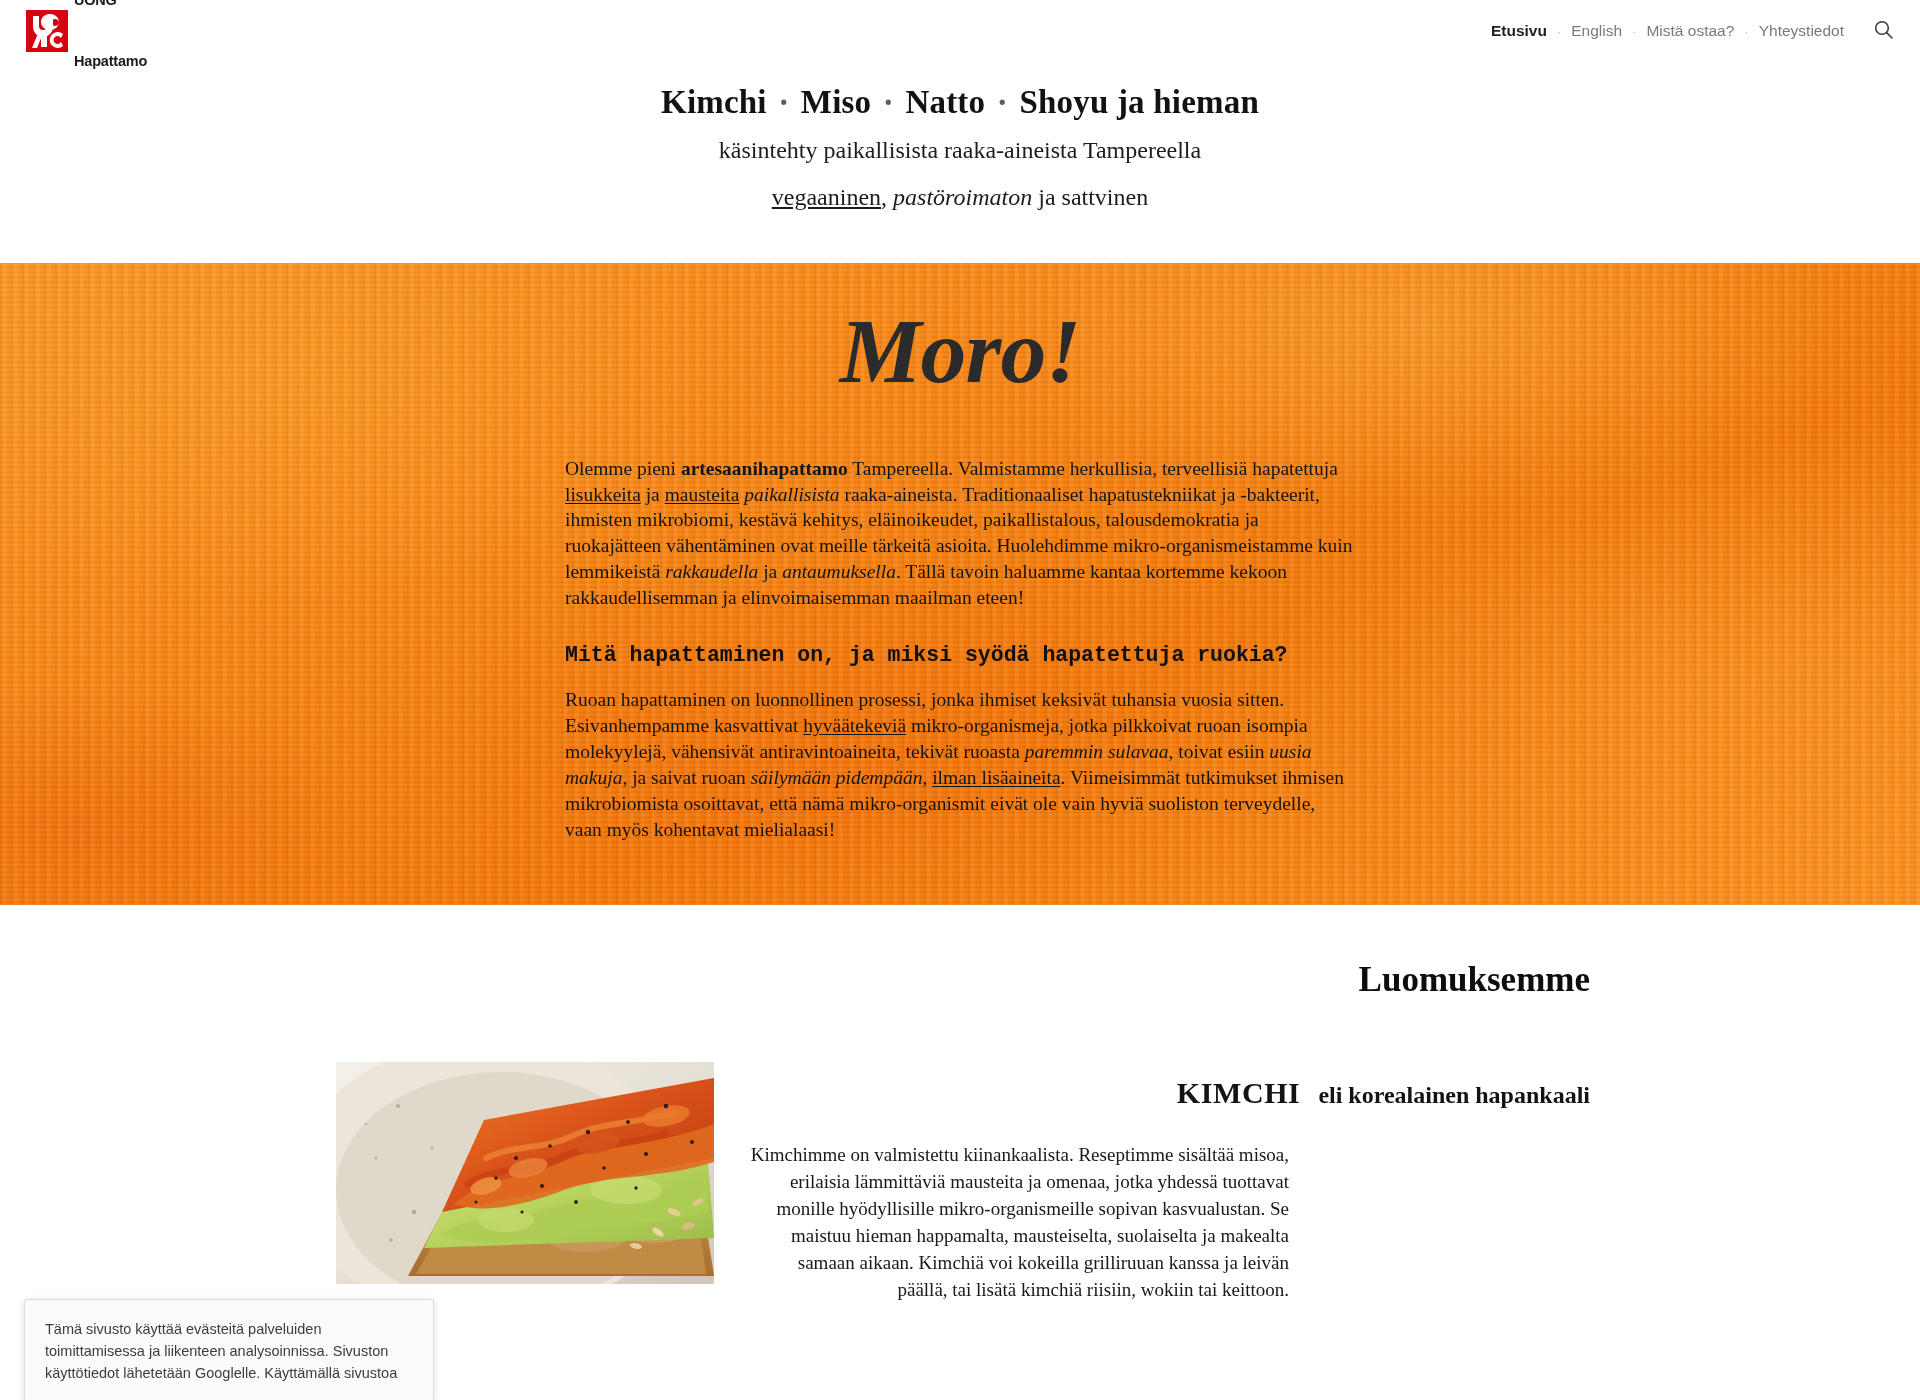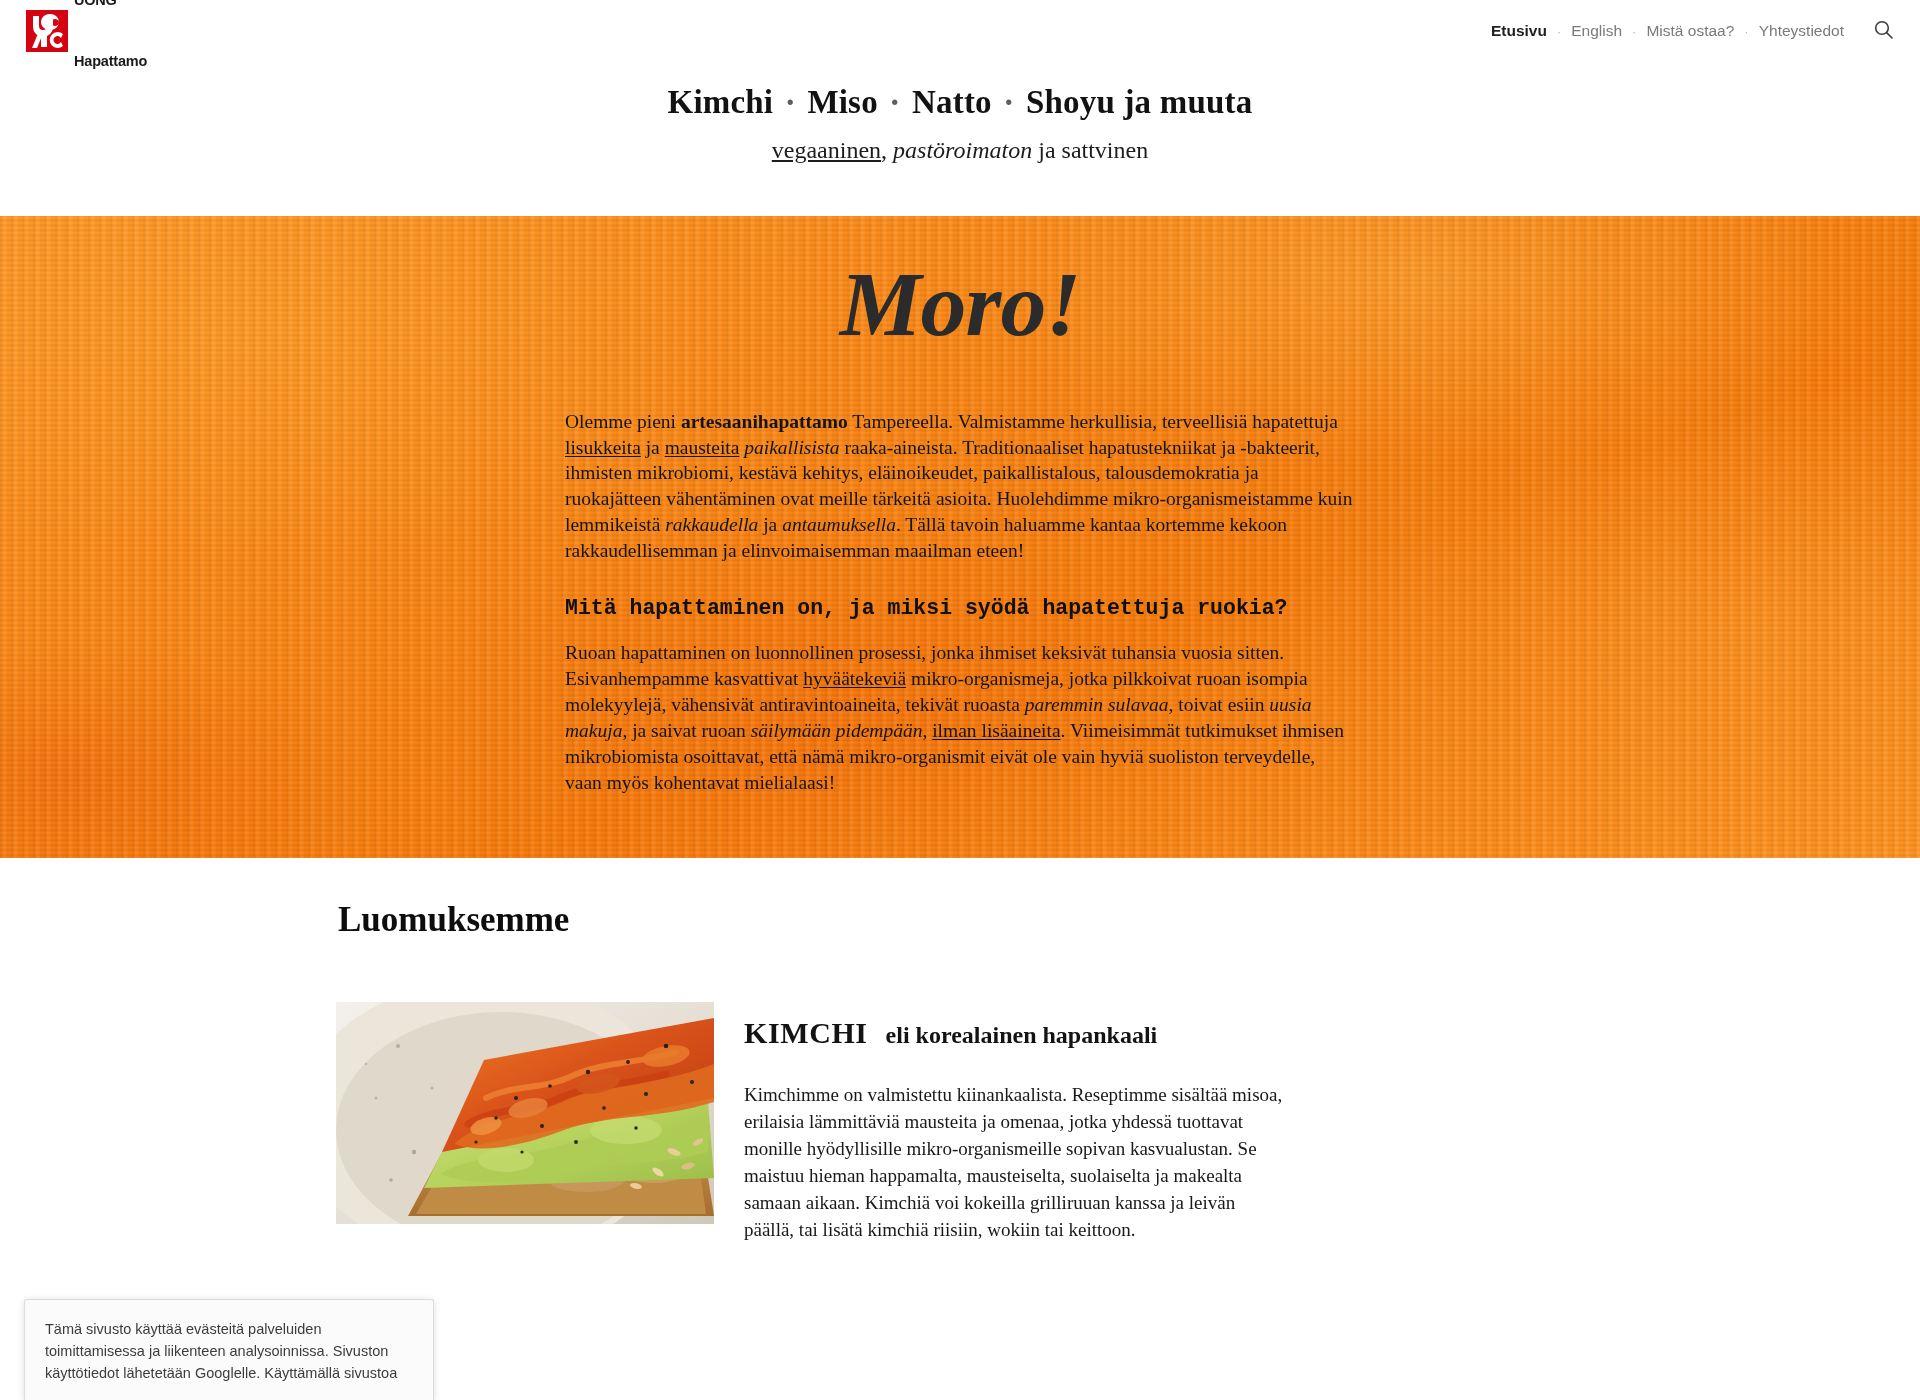--- a/index.html
+++ b/index.html
@@ -176,22 +176,23 @@
     margin: 32px 0 20px;
   }
 
   
   .products {
     background: #ffffff;
     padding: 42px 0 0;
   }
   .products-inner {
     width: 1260px;
-    margin: 0 auto;
+    margin: 13px auto;
     padding-left: 6px;
+    text-align: right;
   }
   .section-title {
     font-family: "Liberation Serif", serif;
     font-weight: bold;
     font-size: 35px;
     color: #0d0d0d;
     margin: 0 0 62px;
     padding-left: 2px;
   }
   .product-row {
@@ -292,22 +293,23 @@
 </header>
 
 <section class="titles">
   <h1 class="title-main">
     <span>Kimchi</span>
     <span class="dot">·</span>
     <span>Miso</span>
     <span class="dot">·</span>
     <span>Natto</span>
     <span class="dot">·</span>
-    <span>Shoyu ja muuta</span>
+    <span>Shoyu ja hieman</span>
   </h1>
+  <p class="title-sub">käsintehty paikallisista raaka-aineista Tampereella</p>
   <p class="title-tag">
     <a href="#">vegaaninen</a><span>, </span><em>pastöroimaton</em><span> ja sattvinen</span>
   </p>
 </section>
 
 <section class="orange-band">
   <h2 class="moro">Moro!</h2>
 
   <div class="orange-content">
     <p><span>Olemme pieni </span><strong>artesaanihapattamo</strong><span> Tampereella. Valmistamme herkullisia, terveellisiä hapatettuja </span><a href="#">lisukkeita</a><span> ja </span><a href="#">mausteita</a><span> </span><em>paikallisista</em><span> raaka-aineista. Traditionaaliset hapatustekniikat ja -bakteerit, ihmisten mikrobiomi, kestävä kehitys, eläinoikeudet, paikallistalous, talousdemokratia ja ruokajätteen vähentäminen ovat meille tärkeitä asioita. Huolehdimme mikro-organismeistamme kuin lemmikeistä </span><em>rakkaudella</em><span> ja </span><em>antaumuksella</em><span>. Tällä tavoin haluamme kantaa kortemme kekoon rakkaudellisemman ja elinvoimaisemman maailman eteen!</span></p>

